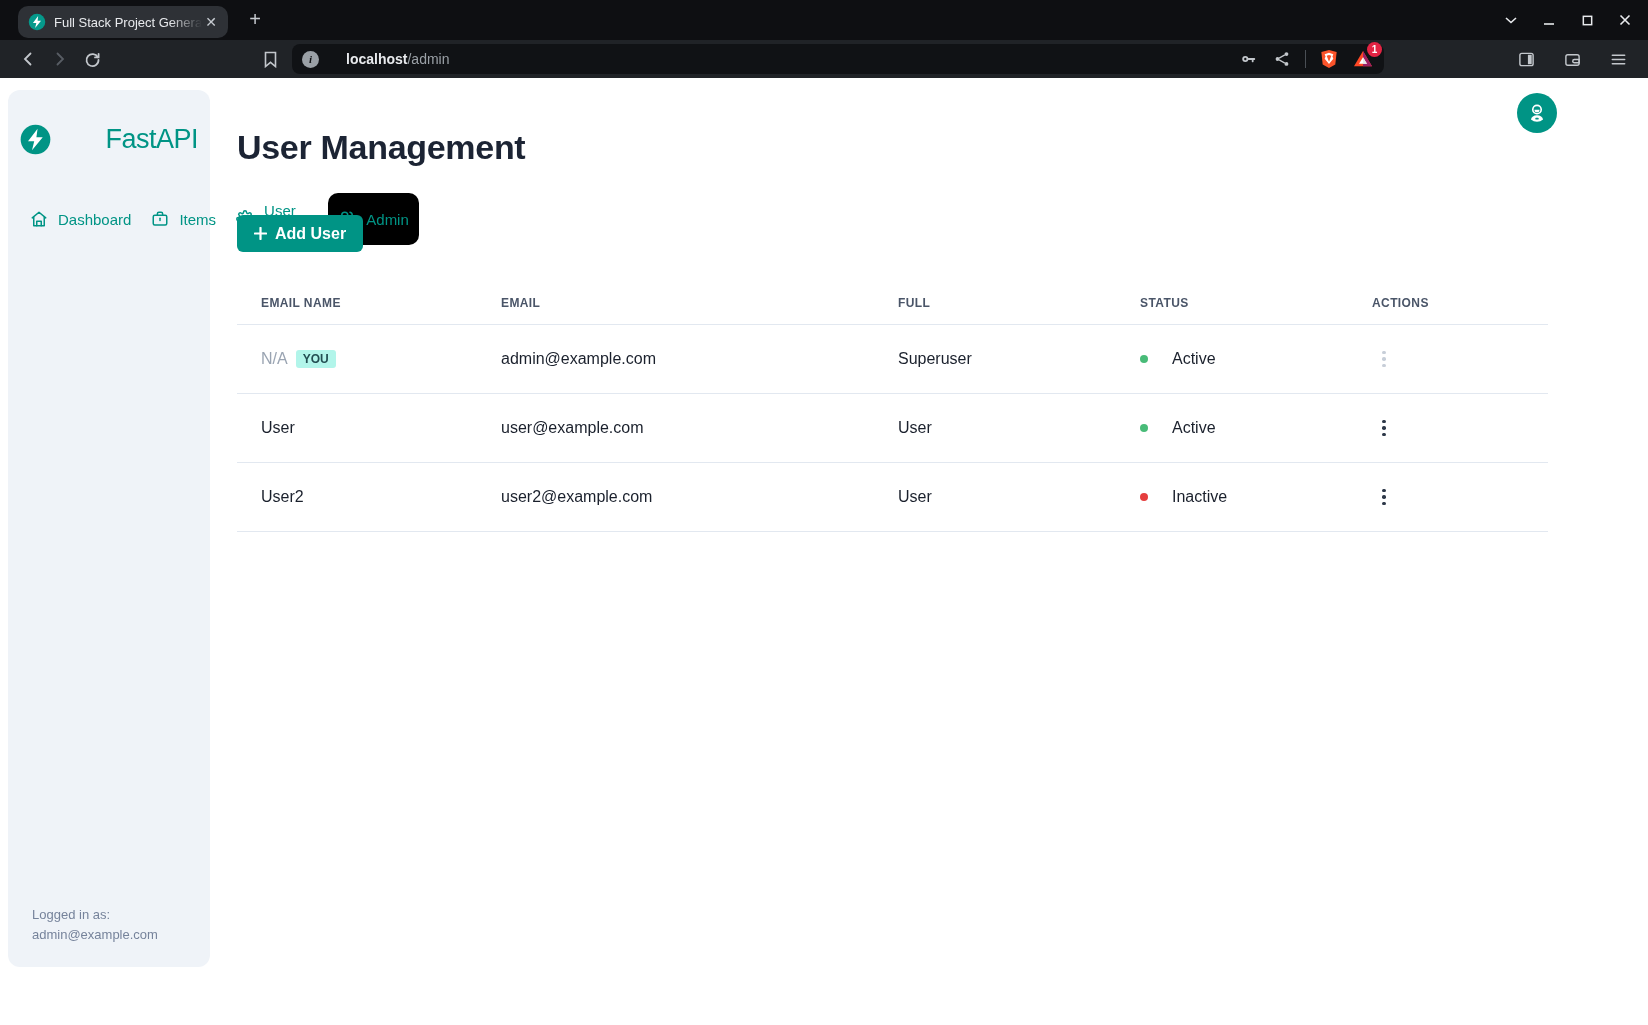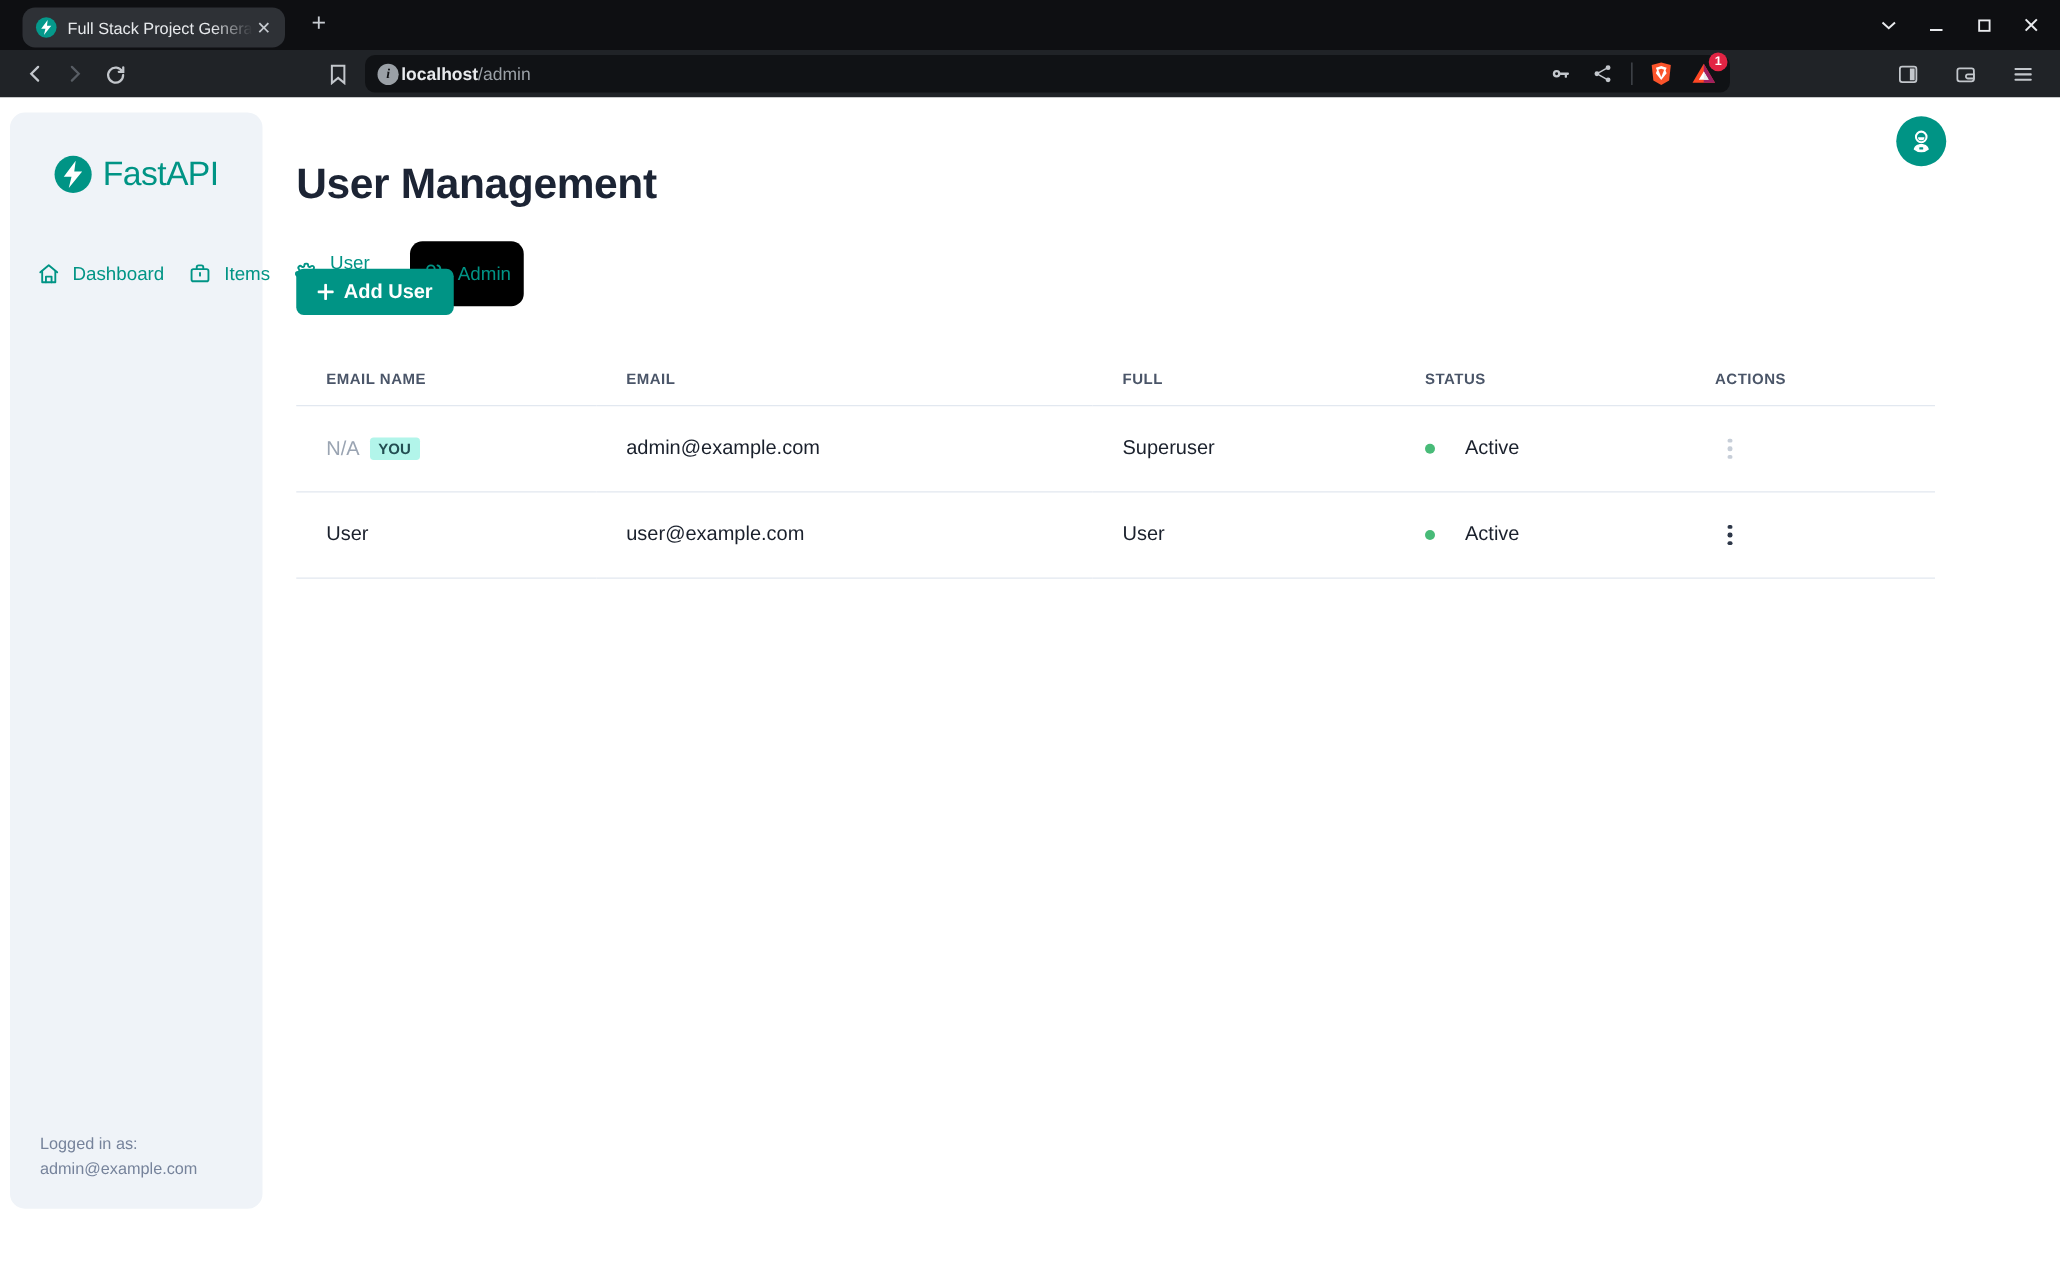--- a/index.html
+++ b/index.html
@@ -23,36 +23,36 @@
   .toolbar { height:38px; background:#202327; display:flex; align-items:center; padding:0 10px; }
   .nav-btn { width:28px; height:28px; display:flex; align-items:center; justify-content:center;
     color:#c3c7cc; margin-left:4px; border-radius:6px; cursor:pointer; }
   .nav-btn.disabled { color:#585d64; }
   .bookmark-btn { margin-left:150px; }
   .urlbar { flex:0 0 auto; width:1092px; height:30px; margin-left:8px; background:#101215; border-radius:8px;
     display:flex; align-items:center; padding:0 10px; }
   .info-icon { width:17px; height:17px; border-radius:50%; background:#9aa0a6; color:#101215;
     font-size:11px; font-weight:bold; display:flex; align-items:center; justify-content:center;
     font-family:"Liberation Serif", serif; font-style:italic; cursor:pointer; }
-  .url-text { margin-left:2px; font-size:14px; color:#e8eaed; }
+  .url-text { margin-left:27px; font-size:14px; color:#e8eaed; }
   .url-text .url-path { color:#9aa0a6; }
   .urlbar-right { margin-left:auto; display:flex; align-items:center; gap:12px; }
   .url-icon { width:22px; height:22px; display:flex; align-items:center; justify-content:center; color:#c3c7cc; cursor:pointer; }
   .url-divider { width:1px; height:18px; background:#4a4f55; }
   .bat-wrap { position:relative; }
   .badge { position:absolute; top:-6px; right:-8px; min-width:15px; height:15px; border-radius:8px;
     background:#e32444; color:#fff; font-size:10px; font-weight:bold; display:flex; align-items:center;
     justify-content:center; padding:0 4px; }
   .toolbar-right { margin-left:auto; display:flex; align-items:center; gap:14px; margin-right:6px; }
 
   
   .app { height:947px; background:#ffffff; display:flex; position:relative; }
   .sidebar { width:202px; margin:12px 0 58px 8px; background:#eff3f8; border-radius:12px;
     display:flex; flex-direction:column; padding:34px 12px 22px 12px; }
-  .logo-row { display:flex; align-items:center; justify-content:center; gap:8px; margin-bottom:38px; }
+  .logo-row { display:flex; align-items:center; justify-content:space-between; gap:8px; margin-bottom:38px; }
   .logo-text { color:#009485; font-size:27px; letter-spacing:-0.5px; }
   .nav { display:flex; flex-direction:row; }
   .nav-item { display:flex; align-items:center; gap:10px; color:#009485; font-size:15px;
     padding:9px 10px; border-radius:10px; cursor:pointer; }
   .nav-item.active { background:#000000; }
   .nav-item .nav-icon { display:flex; align-items:center; }
   .sidebar-footer { margin-top:auto; color:#76839b; font-size:13px; line-height:20px; padding-left:12px; }
 
   .main { flex:1; position:relative; padding:50px 100px 0 27px; }
   .avatar-btn { position:absolute; top:15px; right:91px; width:40px; height:40px; border-radius:50%;
@@ -332,16 +332,34 @@
               </span>
             </td>
           <td>
               <button class="dots-btn">
                 <i></i>
                 <i></i>
                 <i></i>
               </button>
             </td>
         </tr>
+        <tr>
+          <td>User2</td>
+          <td>user2@example.com</td>
+          <td>User</td>
+          <td>
+              <span class="status-cell">
+                <span class="status-dot" style="background-color: rgb(229, 62, 62);"></span>
+                <span>Inactive</span>
+              </span>
+            </td>
+          <td>
+              <button class="dots-btn">
+                <i></i>
+                <i></i>
+                <i></i>
+              </button>
+            </td>
+        </tr>
       </tbody>
     </table>
   </main>
 </div>
 
 </body></html>

